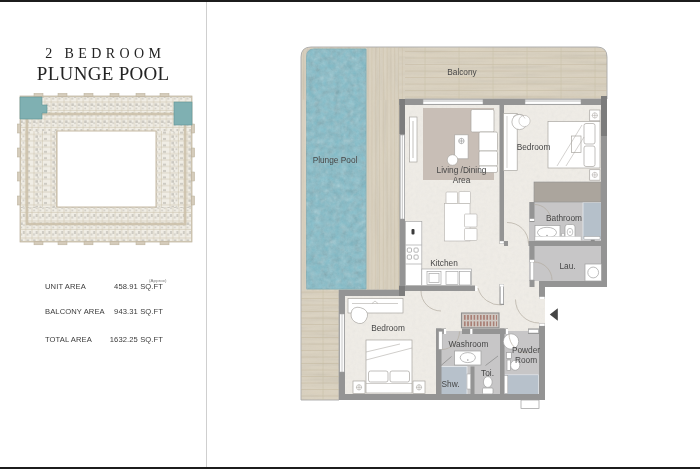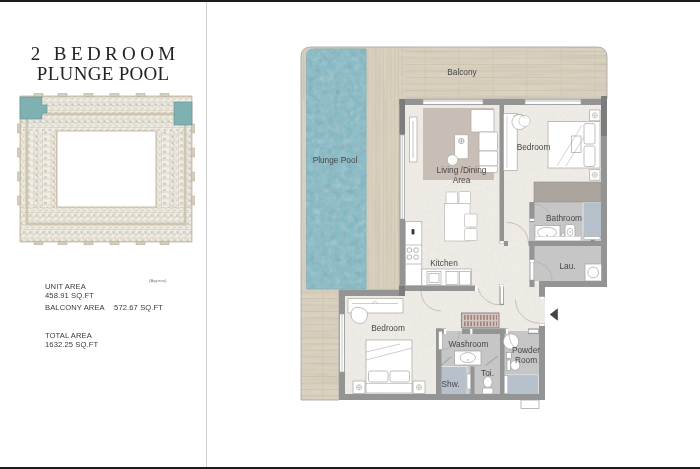--- a/index.html
+++ b/index.html
@@ -10,21 +10,21 @@
 </head>
 <body>
 
 <div class="abs" style="left:0;top:0;width:700px;height:1.5px;background:#1c1c1c;"></div>
 
 <div class="abs" style="left:0;top:467px;width:700px;height:2px;background:#1c1c1c;"></div>
 
 <div class="abs" style="left:205.5px;top:1.5px;width:1.5px;height:465.5px;background:#cfcfcf;"></div>
 
 <div class="abs" style="left:0;top:44px;width:206px;text-align:center;color:#232323;font-family:'Liberation Serif',serif;line-height:20px;">
-  <div style="font-size:19px;letter-spacing:4.4px;text-indent:4.4px;">2 BEDROOM</div>
+  <div style="font-size:14px;letter-spacing:4.4px;text-indent:4.4px;">2 BEDROOM</div>
   <div style="font-size:19px;letter-spacing:0.3px;text-indent:0.3px;">PLUNGE POOL</div>
 </div>
 
 <svg class="abs" style="left:14px;top:90px;" width="186" height="160" viewBox="14 90 186 160">
   <defs>
     <pattern id="uH" width="6.4" height="17" patternUnits="userSpaceOnUse">
       <rect x="0" y="0" width="6.4" height="17" fill="#ffffff"></rect>
       <rect x="0" y="0" width="6.4" height="17" fill="none" stroke="#c8bda8" stroke-width="0.5"></rect>
       <line x1="0" y1="8.4" x2="6.4" y2="8.4" stroke="#c8bda8" stroke-width="0.5"></line>
       <rect x="1.1" y="1.4" width="2.4" height="2.6" fill="#c9c9c9"></rect>
@@ -83,29 +83,29 @@
 
   <rect x="57" y="131" width="99" height="76" fill="#ffffff" stroke="#c6baa4" stroke-width="1"></rect>
 
   <path d="M20,97 h22 v8 h5 v8 h-5 v6 h-22 z" fill="#7fb0b2" stroke="#5f9496" stroke-width="0.6"></path>
 
   <rect x="174" y="102" width="18" height="23" fill="#7fb0b2" stroke="#5f9496" stroke-width="0.6"></rect>
 </svg>
 
 <div class="abs" style="left:45px;top:282px;width:118px;font-size:7.6px;color:#3a3a3a;letter-spacing:0.1px;white-space:nowrap;">
   <div class="abs" style="left:104px;top:-4.5px;font-size:4.4px;color:#777;">(Approx)</div>
-  <div style="display:flex;justify-content:space-between;margin-bottom:3px;flex-direction:column;">
+  <div style="display:flex;justify-content:space-between;margin-bottom:16px;">
       <span>UNIT AREA</span>
       <span>458.91 SQ.FT</span>
     </div>
   <div style="display:flex;justify-content:space-between;margin-bottom:19px;">
       <span>BALCONY AREA</span>
-      <span>572.67 SQ.FT</span>
+      <span>943.31 SQ.FT</span>
     </div>
-  <div style="display:flex;justify-content:space-between;flex-direction:column;">
+  <div style="display:flex;justify-content:space-between;">
       <span>TOTAL AREA</span>
       <span>1632.25 SQ.FT</span>
     </div>
 </div>
 
 <svg class="abs" style="left:296px;top:42px;" width="322" height="374" viewBox="296 42 322 374">
   <defs>
     <filter id="noise" x="0%" y="0%" width="100%" height="100%">
       <feTurbulence type="fractalNoise" baseFrequency="0.16" numOctaves="3" seed="7" stitchTiles="stitch"></feTurbulence>
       <feColorMatrix type="saturate" values="0"></feColorMatrix>

